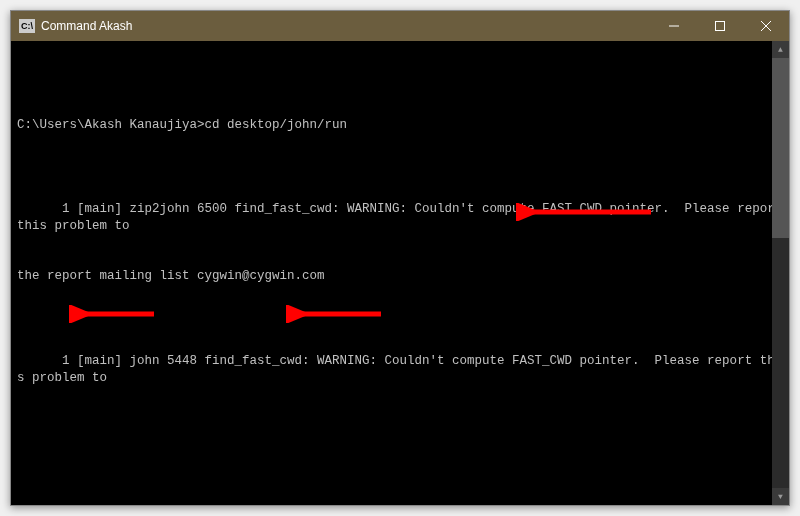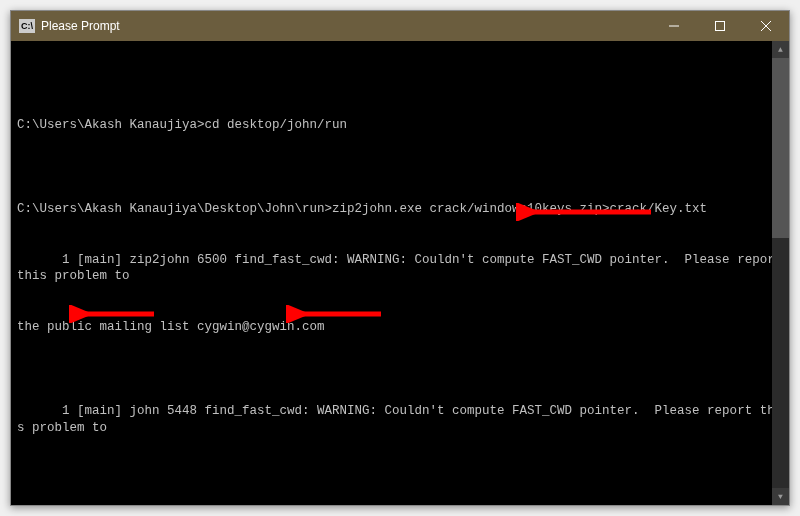--- a/index.html
+++ b/index.html
@@ -111,21 +111,21 @@
     }
     .arrow svg { display: block; }
   </style>
 </head>
 <body>
 
 <div class="window">
   <div class="titlebar">
     <div class="titlebar-left">
       <div class="titlebar-icon">C:\</div>
-      <span>Please Prompt</span>
+      <span>Command Akash</span>
     </div>
     <div class="titlebar-controls">
       <div class="titlebar-btn">
         <svg width="10" height="10">
             <line x1="0" y1="5" x2="10" y2="5" stroke-width="1"></line>
           </svg>
       </div>
       <div class="titlebar-btn">
         <svg width="10" height="10">
             <rect x="0.5" y="0.5" width="9" height="9" fill="none" stroke-width="1"></rect>
@@ -137,23 +137,22 @@
             <line x1="10" y1="0" x2="0" y2="10" stroke-width="1"></line>
           </svg>
       </div>
     </div>
   </div>
 
   <div class="terminal">
     <span class="terminal-line"></span>
     <span class="terminal-line">C:\Users\Akash Kanaujiya&gt;cd desktop/john/run</span>
     <span class="terminal-line"></span>
-    <span class="terminal-line">C:\Users\Akash Kanaujiya\Desktop\John\run&gt;zip2john.exe crack/windows10keys.zip&gt;crack/Key.txt</span>
     <span class="terminal-line">      1 [main] zip2john 6500 find_fast_cwd: WARNING: Couldn't compute FAST_CWD pointer.  Please report this problem to</span>
-    <span class="terminal-line">the public mailing list cygwin@cygwin.com</span>
+    <span class="terminal-line">the report mailing list cygwin@cygwin.com</span>
     <span class="terminal-line"></span>
     <span class="terminal-line">      1 [main] john 5448 find_fast_cwd: WARNING: Couldn't compute FAST_CWD pointer.  Please report this problem to</span>
     
     
     
     
     
     
     
     

